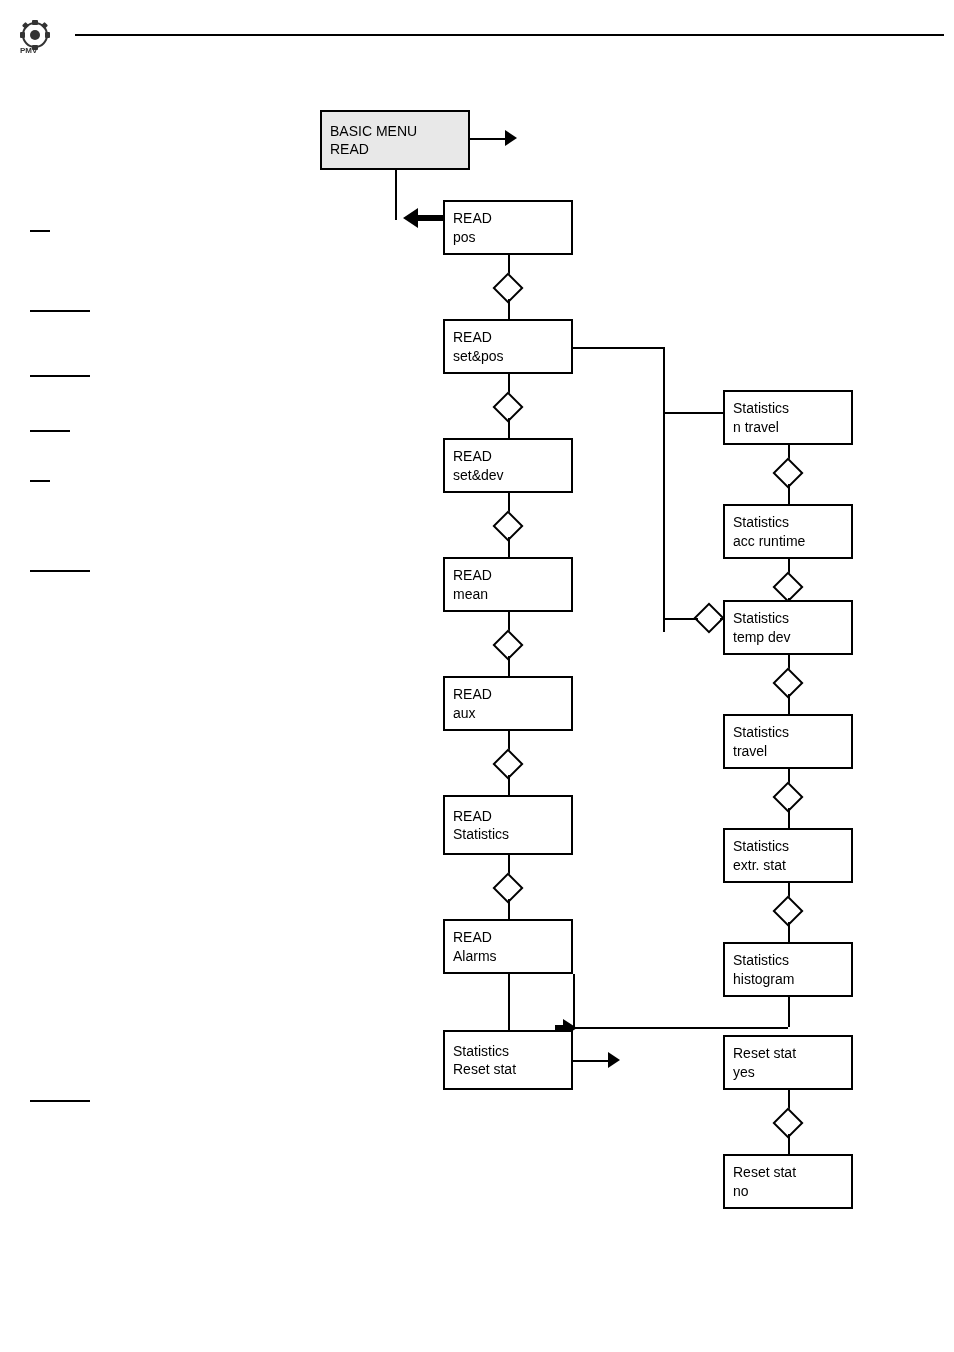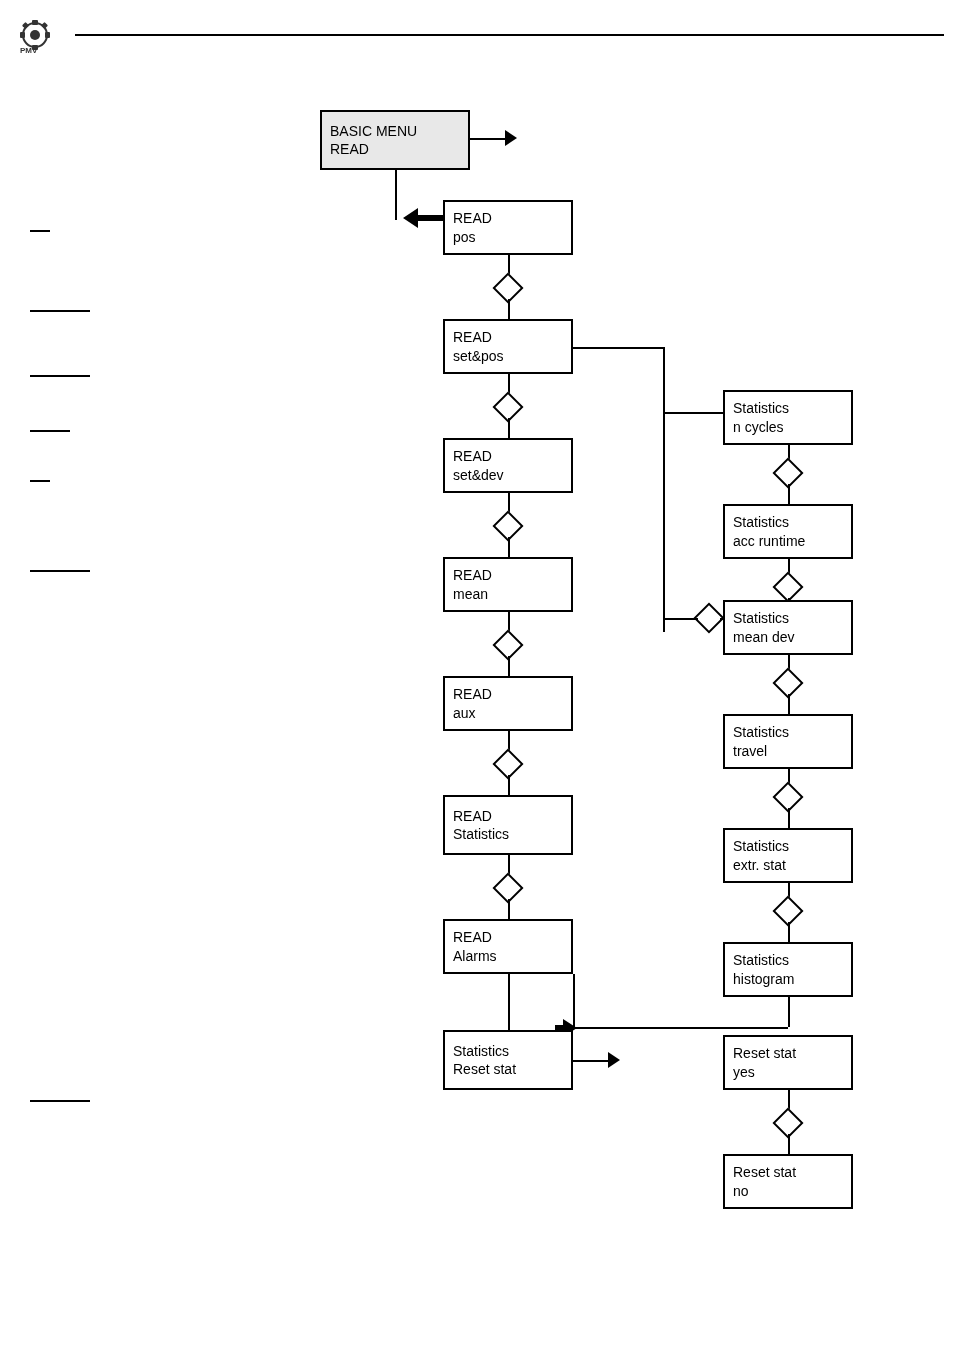--- a/index.html
+++ b/index.html
@@ -197,41 +197,41 @@
   <span class="box-title">READ</span>
   <span class="box-subtitle">Alarms</span>
 </div>
 
 <div class="line line-h" style="left:573px; top:347px; width:90px;"></div>
 <div class="line line-v" style="left:663px; top:347px; height:65px;"></div>
 <div class="line line-h" style="left:663px; top:412px; width:60px;"></div>
 
 <div class="box" style="left:723px; top:390px; width:130px; height:55px;">
   <span class="box-title">Statistics</span>
-  <span class="box-subtitle">n cycles</span>
+  <span class="box-subtitle">n travel</span>
 </div>
 
 <div class="line line-v" style="left:788px; top:445px; height:20px;"></div>
 <div style="position:absolute; left:777px; top:462px; width:22px; height:22px; border:2px solid #000; transform:rotate(45deg); background:#fff;"></div>
 <div class="line line-v" style="left:788px; top:484px; height:20px;"></div>
 
 <div class="box" style="left:723px; top:504px; width:130px; height:55px;">
   <span class="box-title">Statistics</span>
   <span class="box-subtitle">acc runtime</span>
 </div>
 
 <div class="line line-v" style="left:788px; top:559px; height:20px;"></div>
 <div style="position:absolute; left:777px; top:576px; width:22px; height:22px; border:2px solid #000; transform:rotate(45deg); background:#fff;"></div>
 <div class="line line-v" style="left:788px; top:598px; height:20px;"></div>
 
 <div style="position:absolute; left:698px; top:607px; width:22px; height:22px; border:2px solid #000; transform:rotate(45deg); background:#fff;"></div>
 <div class="line line-h" style="left:720px; top:618px; width:3px;"></div>
 <div class="box" style="left:723px; top:600px; width:130px; height:55px;">
   <span class="box-title">Statistics</span>
-  <span class="box-subtitle">mean dev</span>
+  <span class="box-subtitle">temp dev</span>
 </div>
 
 <div class="line line-v" style="left:663px; top:347px; height:285px;"></div>
 <div class="line line-h" style="left:663px; top:618px; width:35px;"></div>
 
 <div class="line line-v" style="left:788px; top:655px; height:20px;"></div>
 <div style="position:absolute; left:777px; top:672px; width:22px; height:22px; border:2px solid #000; transform:rotate(45deg); background:#fff;"></div>
 <div class="line line-v" style="left:788px; top:694px; height:20px;"></div>
 
 <div class="box" style="left:723px; top:714px; width:130px; height:55px;">

